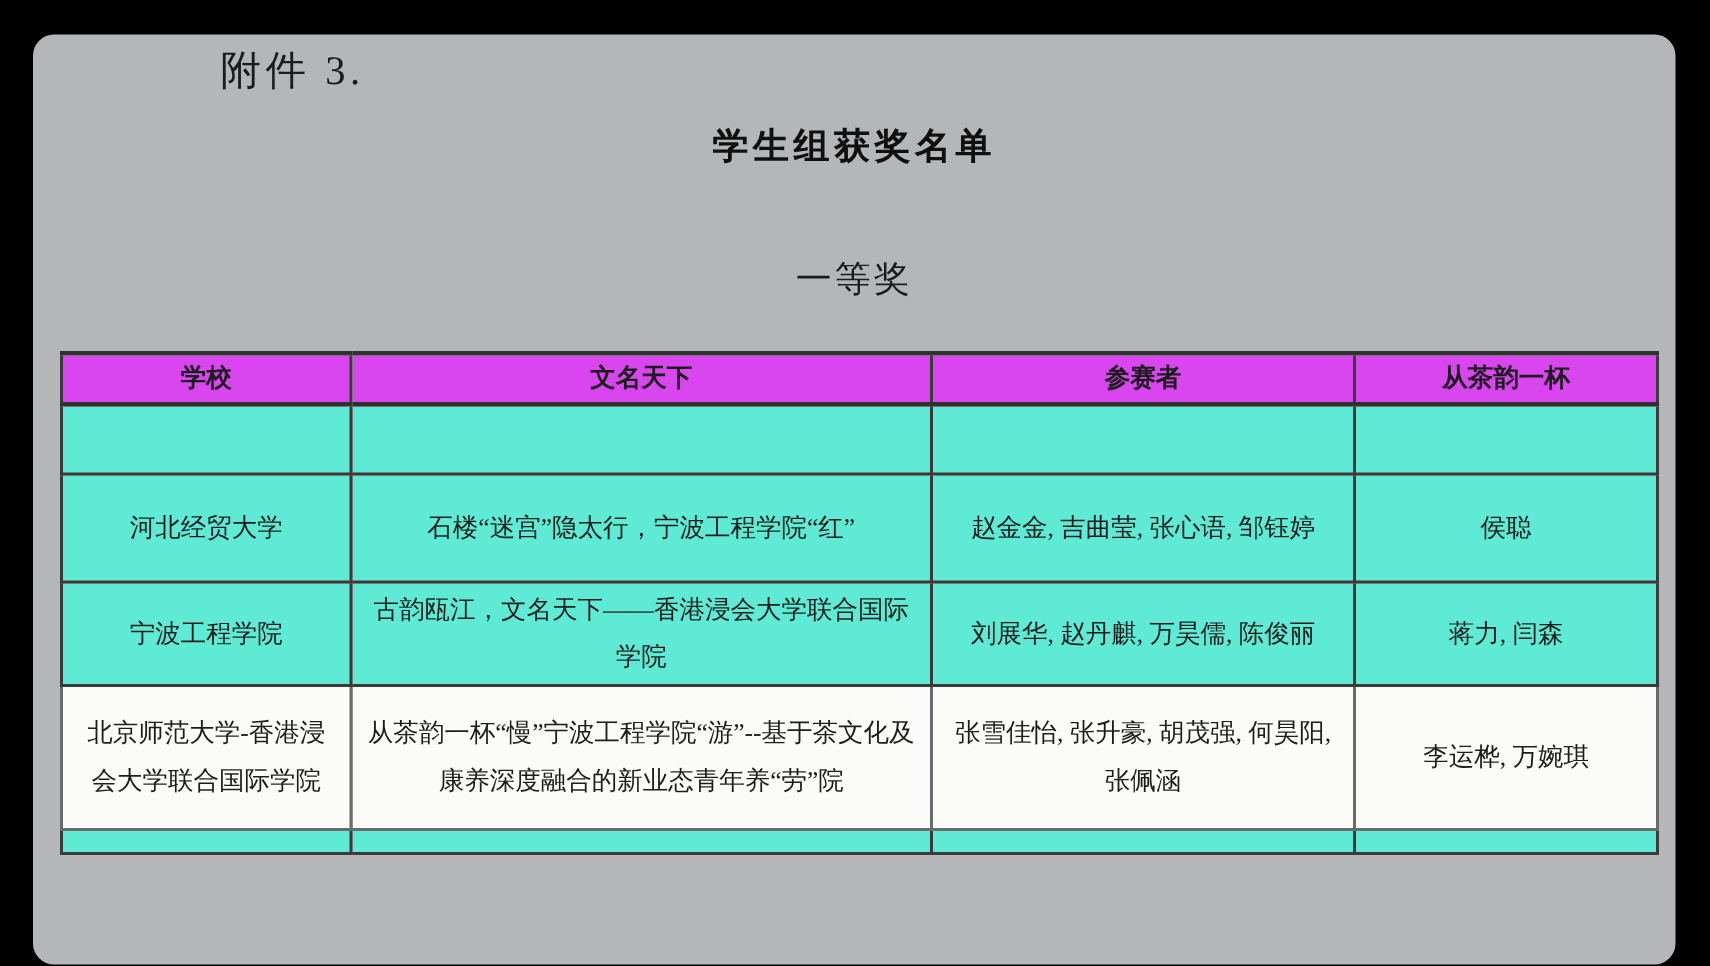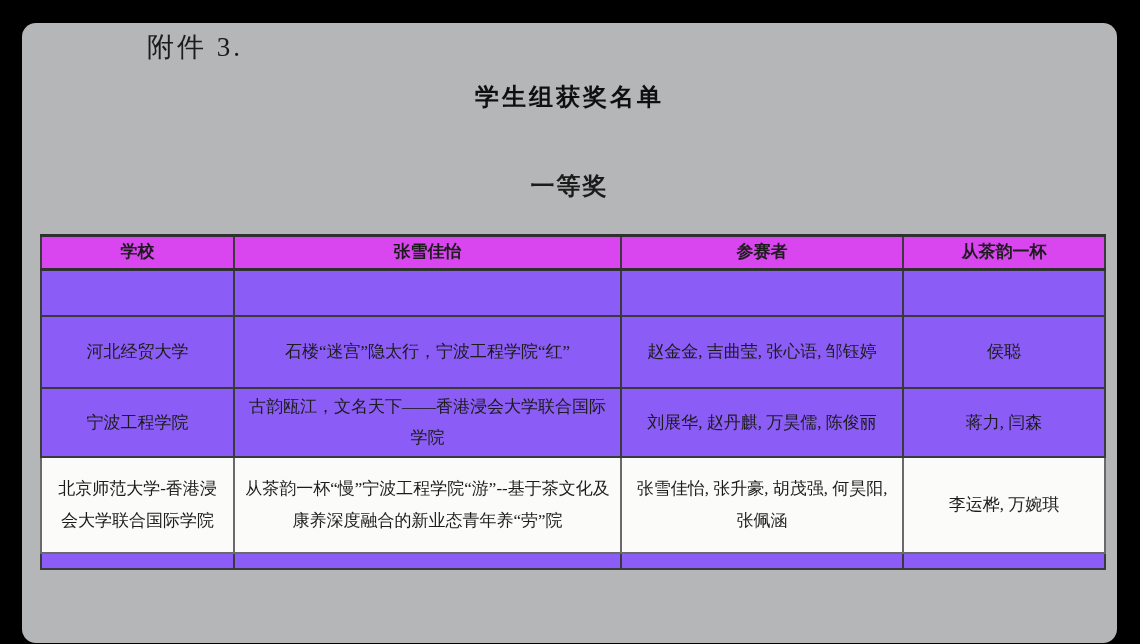--- a/index.html
+++ b/index.html
@@ -27,42 +27,41 @@
     position:absolute;top:58px;left:0;width:100%;
     text-align:center;
     font-size:24px;font-weight:bold;letter-spacing:3px;
     color:#0f0f0f;
   }
   .subtitle{
     position:absolute;top:147px;left:0;width:100%;
     text-align:center;
     font-size:24px;letter-spacing:2px;
     color:#1b1b1b;
-    font-weight:bold;
   }
   table.awards{
     position:absolute;left:18px;top:211px;
     width:1064px;
     border-collapse:collapse;
     table-layout:fixed;
   }
   table.awards col.c1{width:193px;}
   table.awards col.c2{width:387px;}
   table.awards col.c3{width:282px;}
   table.awards col.c4{width:202px;}
   table.awards th,
   table.awards td{
     border:2px solid #3a3a3b;
     text-align:center;
     vertical-align:middle;
     padding:2px 8px;
     font-size:17px;
     line-height:1.85;
     color:#1c1c1c;
-    background:#8b5cf6;
+    background:#5eead4;
     overflow:hidden;
   }
   table.awards thead th{
     background:#d946ef;
     font-weight:bold;
     height:27px;
     line-height:1.2;
     border-bottom:3px solid #303031;
     border-top:3px solid #303031;
   }
@@ -94,21 +93,21 @@
   <table class="awards">
     <colgroup>
         <col class="c1">
         <col class="c2">
         <col class="c3">
         <col class="c4">
       </colgroup>
     <thead>
       <tr>
         <th>学校</th>
-        <th>张雪佳怡</th>
+        <th>文名天下</th>
         <th>参赛者</th>
         <th>从茶韵一杯</th>
       </tr>
     </thead>
     <tbody>
       <tr class="row-empty">
         <td></td>
         <td></td>
         <td></td>
         <td></td>

